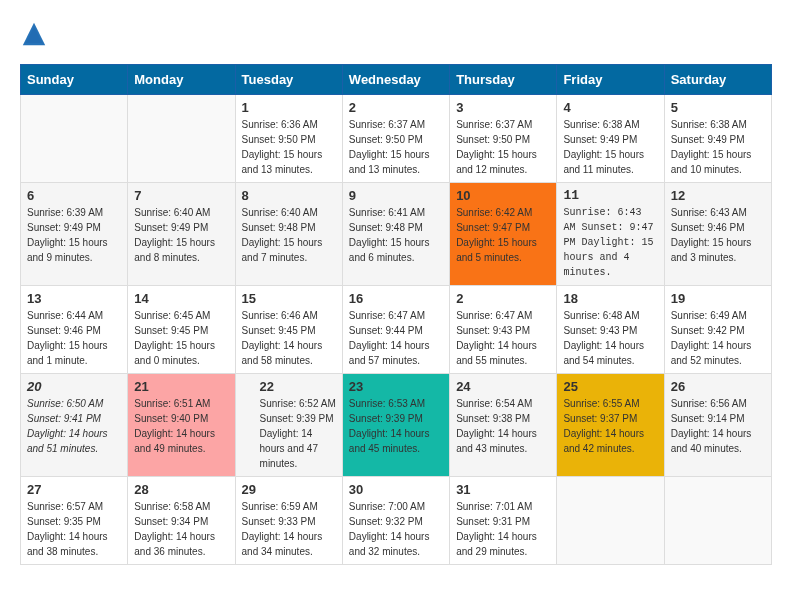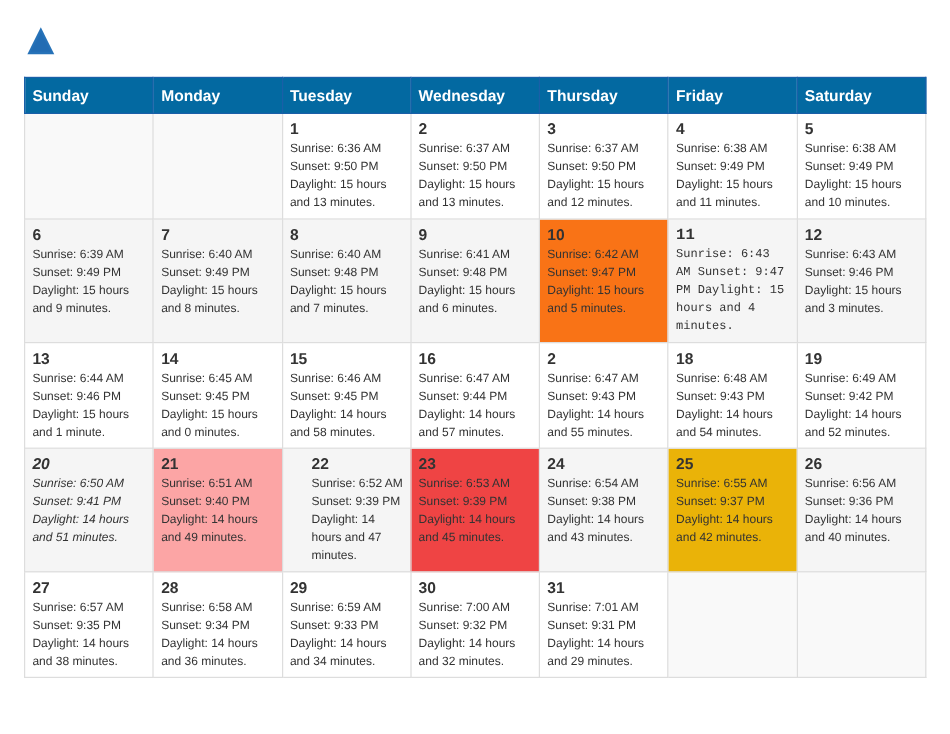--- a/index.html
+++ b/index.html
@@ -256,42 +256,42 @@
           <div class="day-info">Sunrise: 6:51 AM
 Sunset: 9:40 PM
 Daylight: 14 hours and 49 minutes.</div>
         </td>
         <td style="background: rgb(245, 245, 245); padding-left: 24px;">
           <span class="day-number">22</span>
           <div class="day-info">Sunrise: 6:52 AM
 Sunset: 9:39 PM
 Daylight: 14 hours and 47 minutes.</div>
         </td>
-        <td style="background: #ef4444;">
+        <td style="background: #14b8a6;">
           <span class="day-number">23</span>
           <div class="day-info">Sunrise: 6:53 AM
 Sunset: 9:39 PM
 Daylight: 14 hours and 45 minutes.</div>
         </td>
         <td style="background: rgb(245, 245, 245); margin-top: 40px;">
           <span class="day-number">24</span>
           <div class="day-info">Sunrise: 6:54 AM
 Sunset: 9:38 PM
 Daylight: 14 hours and 43 minutes.</div>
         </td>
         <td style="background: #eab308;">
           <span class="day-number">25</span>
           <div class="day-info">Sunrise: 6:55 AM
 Sunset: 9:37 PM
 Daylight: 14 hours and 42 minutes.</div>
         </td>
         <td style="background: rgb(245, 245, 245);">
           <span class="day-number">26</span>
           <div class="day-info">Sunrise: 6:56 AM
-Sunset: 9:36 PM
+Sunset: 9:14 PM
 Daylight: 14 hours and 40 minutes.</div>
         </td>
       </tr>
       <tr>
         <td>
           <span class="day-number">27</span>
           <div class="day-info">Sunrise: 6:57 AM
 Sunset: 9:35 PM
 Daylight: 14 hours and 38 minutes.</div>
         </td>

